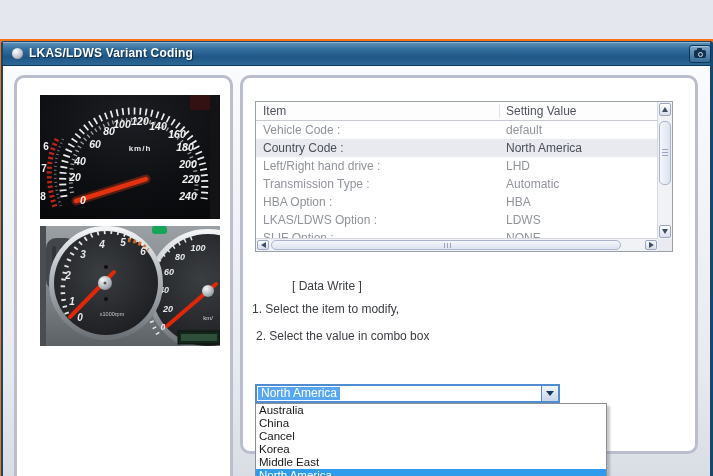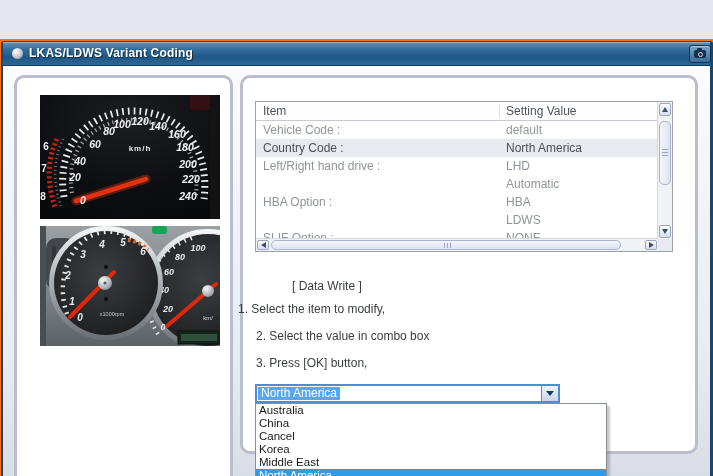--- a/index.html
+++ b/index.html
@@ -82,21 +82,21 @@
   .vthumb .grip{position:absolute;left:2px;top:27px;width:6px;border-top:1px solid #9aa6bf;
     box-shadow:0 3px 0 #9aa6bf,0 6px 0 #9aa6bf;}
   .hthumb{position:absolute;left:15px;top:1px;width:350px;height:10px;background:linear-gradient(#f4f6fa,#dde3ef);
     border:1px solid #aab4cc;border-radius:5px;box-sizing:border-box;}
   .hthumb .grip{position:absolute;top:2px;left:172px;height:5px;border-left:1px solid #9aa6bf;
     box-shadow:3px 0 0 #9aa6bf,6px 0 0 #9aa6bf;}
 
   
   .instr{position:absolute;font-size:12px;color:#3a3d42;white-space:pre;}
   #instr-head{left:292px;top:240px;}
-  #instr-1{left:238px;top:263px;}
+  #instr-1{left:252px;top:263px;}
   #instr-2{left:256px;top:290px;}
   #instr-3{left:256px;top:317px;}
 
   
   .combo{position:absolute;left:255px;top:345px;width:305px;height:19px;background:#fff;
     border:2px solid #4e8ed0;box-sizing:border-box;}
   .combo-sel{position:absolute;left:1px;top:1px;height:13px;line-height:13px;font-size:12px;
     background:#58a7f3;color:#fff;padding:0 3px;}
   .combo-btn{position:absolute;right:0;top:0;width:16px;height:15px;
     background:linear-gradient(#f0f5fb,#c7d6ea);border-left:1px solid #4e8ed0;
@@ -258,27 +258,29 @@
       </div>
       <div class="trow sel">
         <span>Country Code :</span>
         <span class="val">North America</span>
       </div>
       <div class="trow">
         <span>Left/Right hand drive :</span>
         <span class="val">LHD</span>
       </div>
       <div class="trow">
+        <span>Transmission Type :</span>
         <span class="val">Automatic</span>
       </div>
       <div class="trow">
         <span>HBA Option :</span>
         <span class="val">HBA</span>
       </div>
       <div class="trow">
+        <span>LKAS/LDWS Option :</span>
         <span class="val">LDWS</span>
       </div>
       <div class="trow">
         <span>SLIF Option :</span>
         <span class="val">NONE</span>
       </div>
     </div>
     <div class="vscroll">
       <div class="sb-btn up">
           <div class="tri-up"></div>
@@ -300,21 +302,20 @@
       <div class="sb-btn rt">
           <div class="tri-rt"></div>
         </div>
     </div>
     <div class="sb-corner"></div>
   </div>
 
   <div class="instr" id="instr-head">[ Data Write ]</div>
   <div class="instr" id="instr-1">1. Select the item to modify,</div>
   <div class="instr" id="instr-2">2. Select the value in combo box</div>
-  <div class="instr" id="instr-3">3. Press [OK] button,</div>
 
   <div class="combo">
     <span class="combo-sel">North America</span>
     <div class="combo-btn">
       <div class="tri-dn"></div>
     </div>
   </div>
 
   <div class="btn" id="ok-btn">OK</div>
   <div class="btn" id="cancel-btn">Cancel</div>

